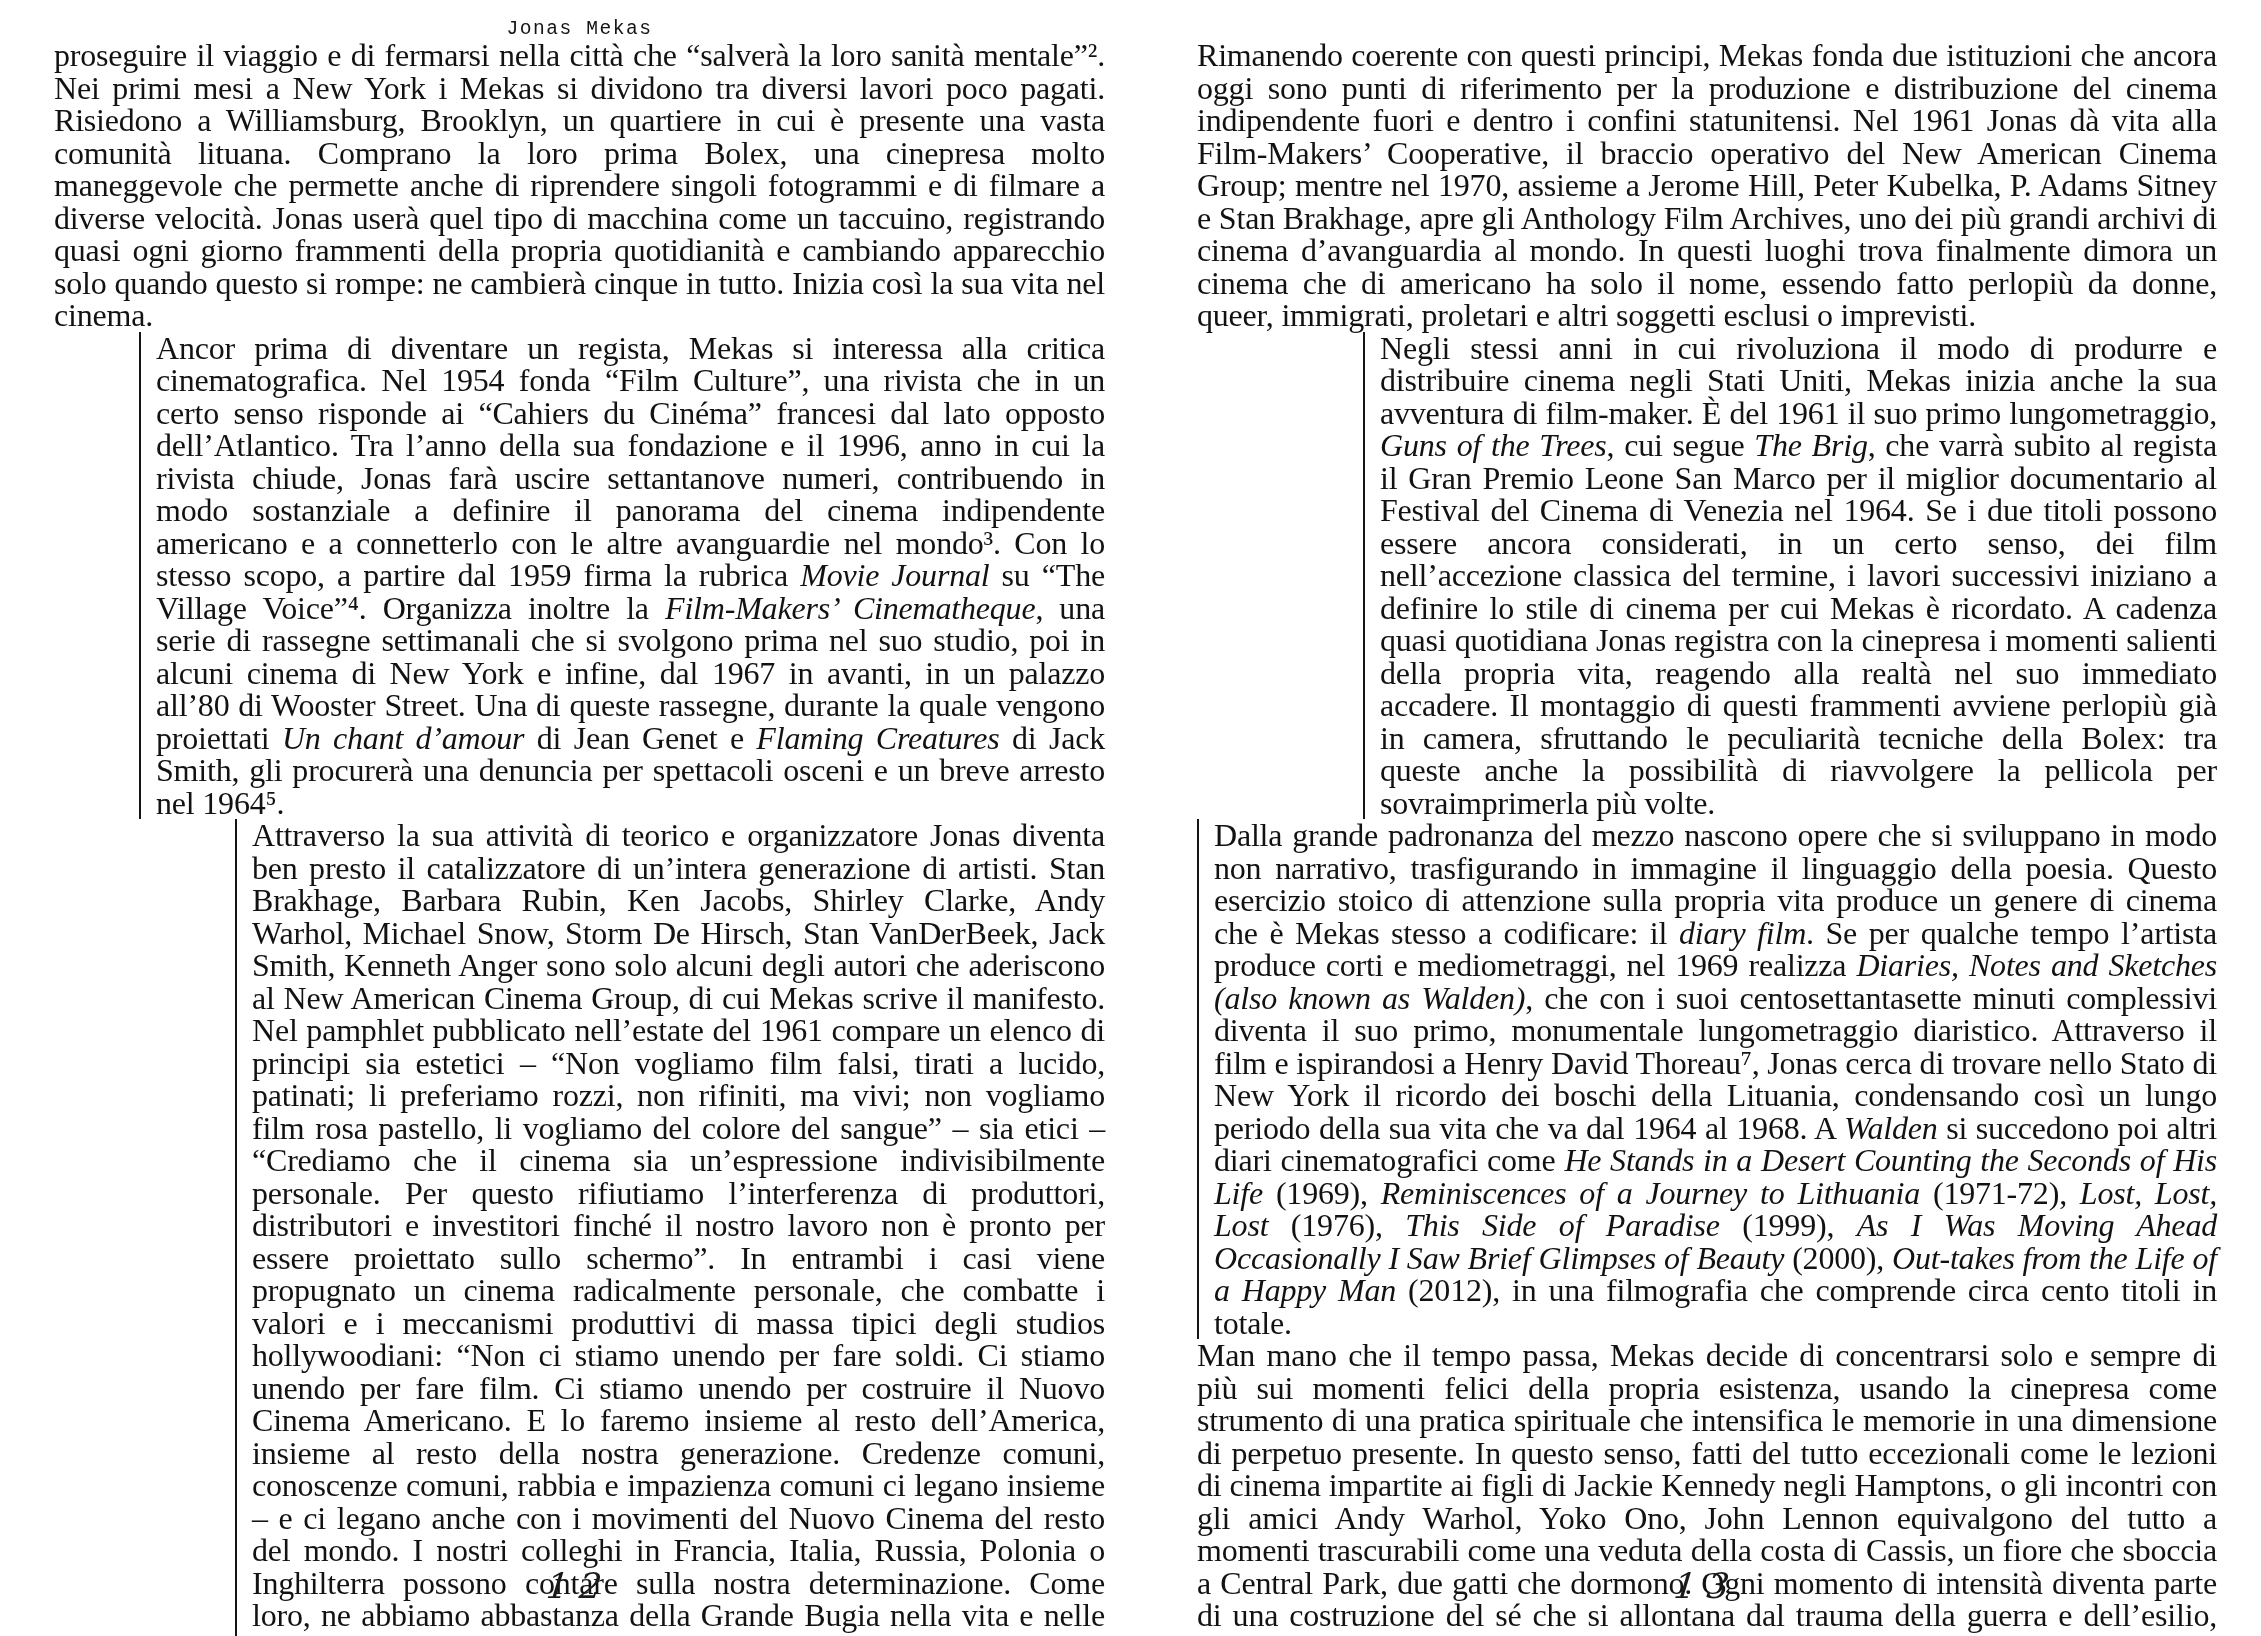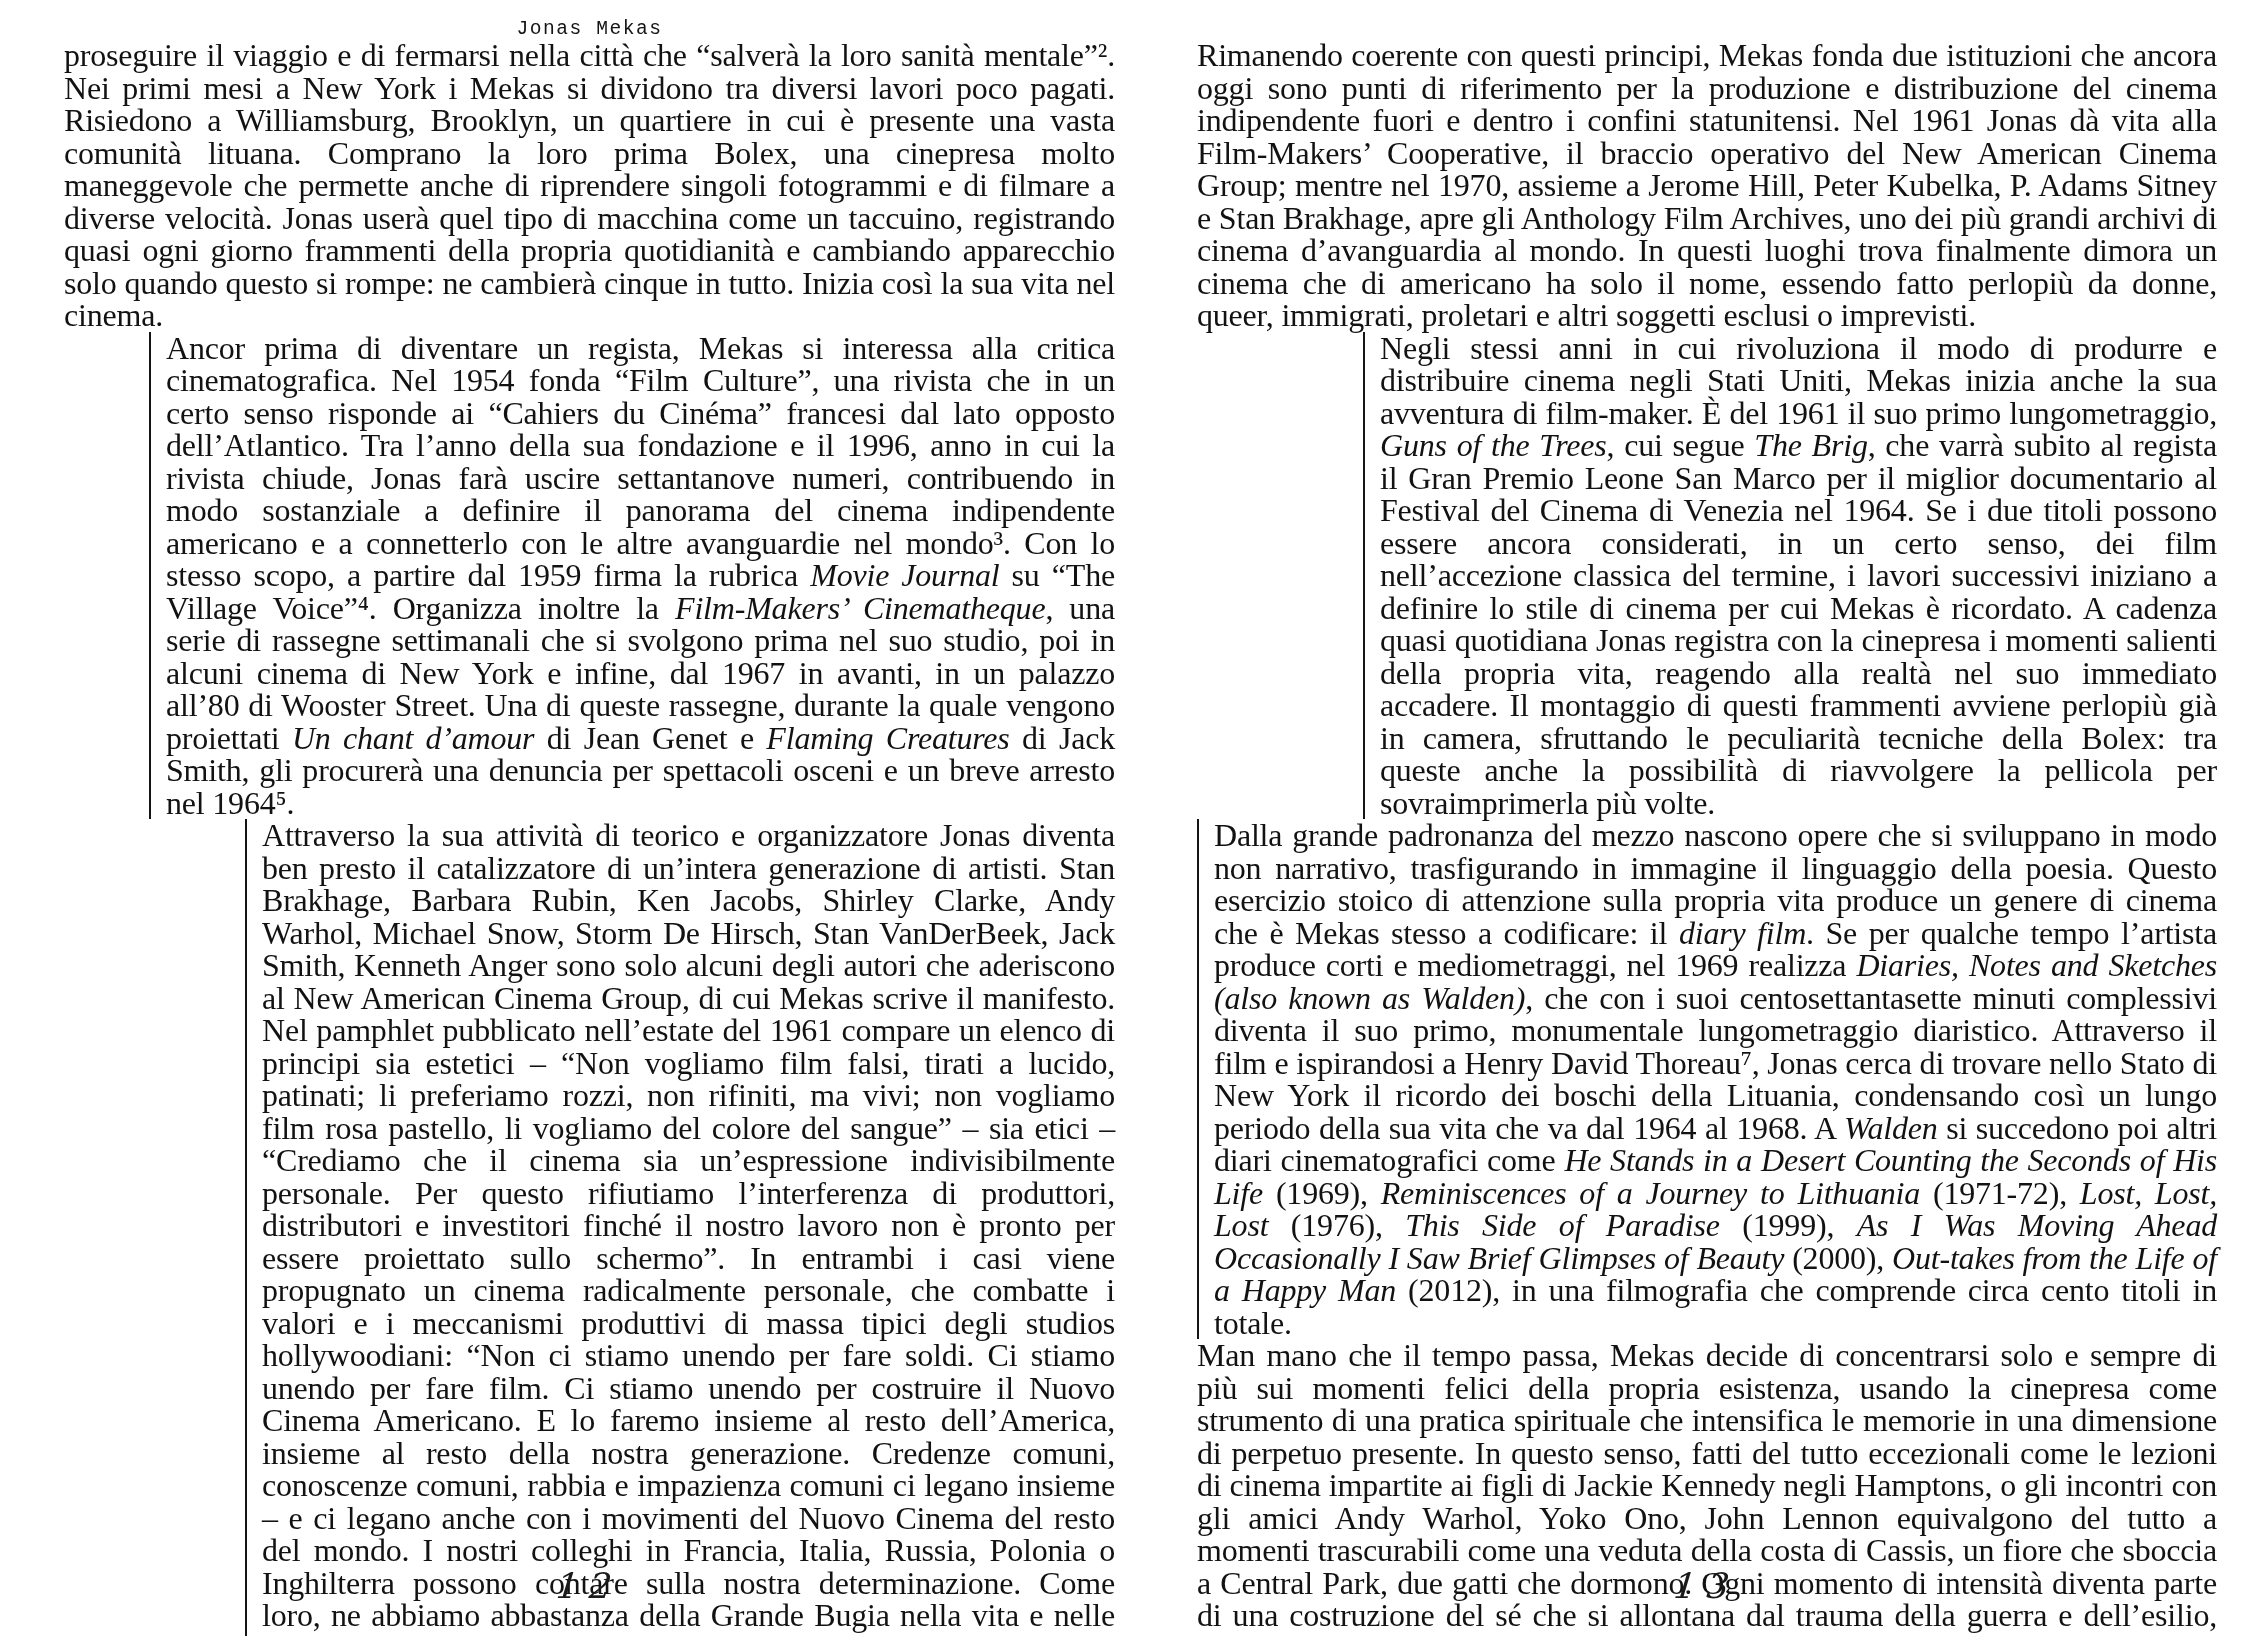--- a/index.html
+++ b/index.html
@@ -5,21 +5,21 @@
   html, body { margin: 0; padding: 0; background: #ffffff; }
   .spread {
     position: relative;
     width: 2261px;
     height: 1636px;
     background: #ffffff;
     color: #111111;
     font-family: "Liberation Serif", serif;
   }
   .page { position: absolute; top: 0; height: 1636px; }
-  .page-left  { left: 54px;   width: 1051px; margin-left: 10px; }
+  .page-left  { left: 54px;   width: 1051px; }
   .page-right { left: 1197px; width: 1020px; }
   .running-header {
     position: absolute;
     top: 18px; left: 0; right: 0;
     text-align: center;
     font-family: "Liberation Mono", monospace;
     font-size: 19.6px;
     letter-spacing: 1.5px;
     color: #151515;
     white-space: nowrap;

